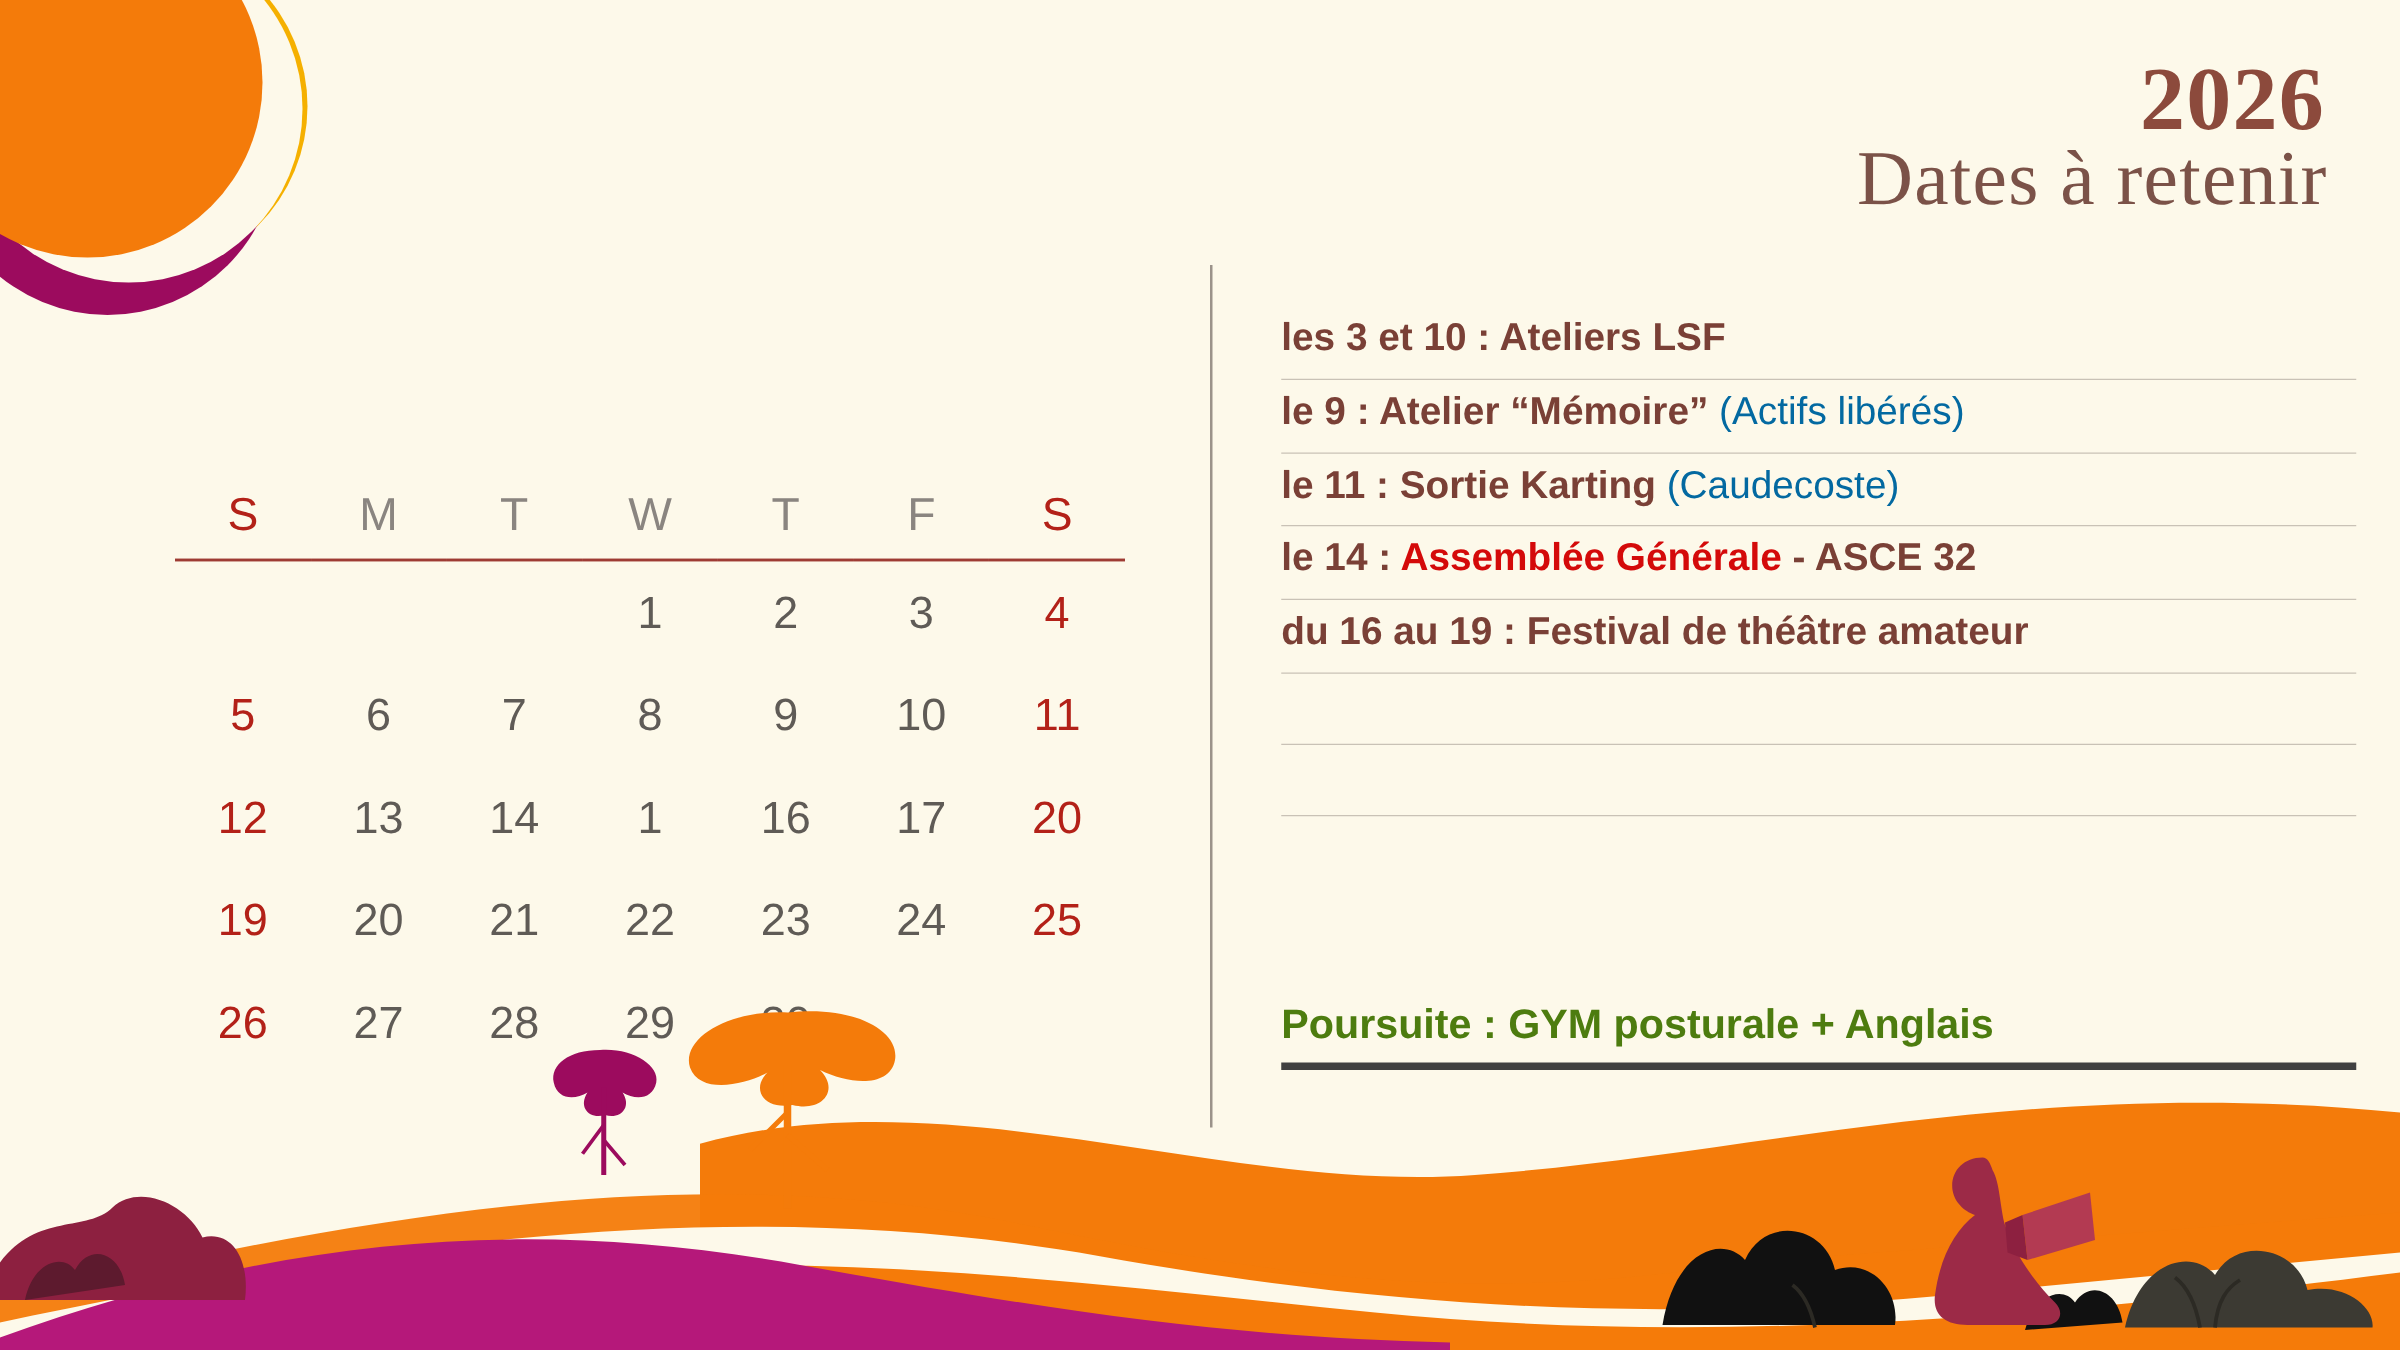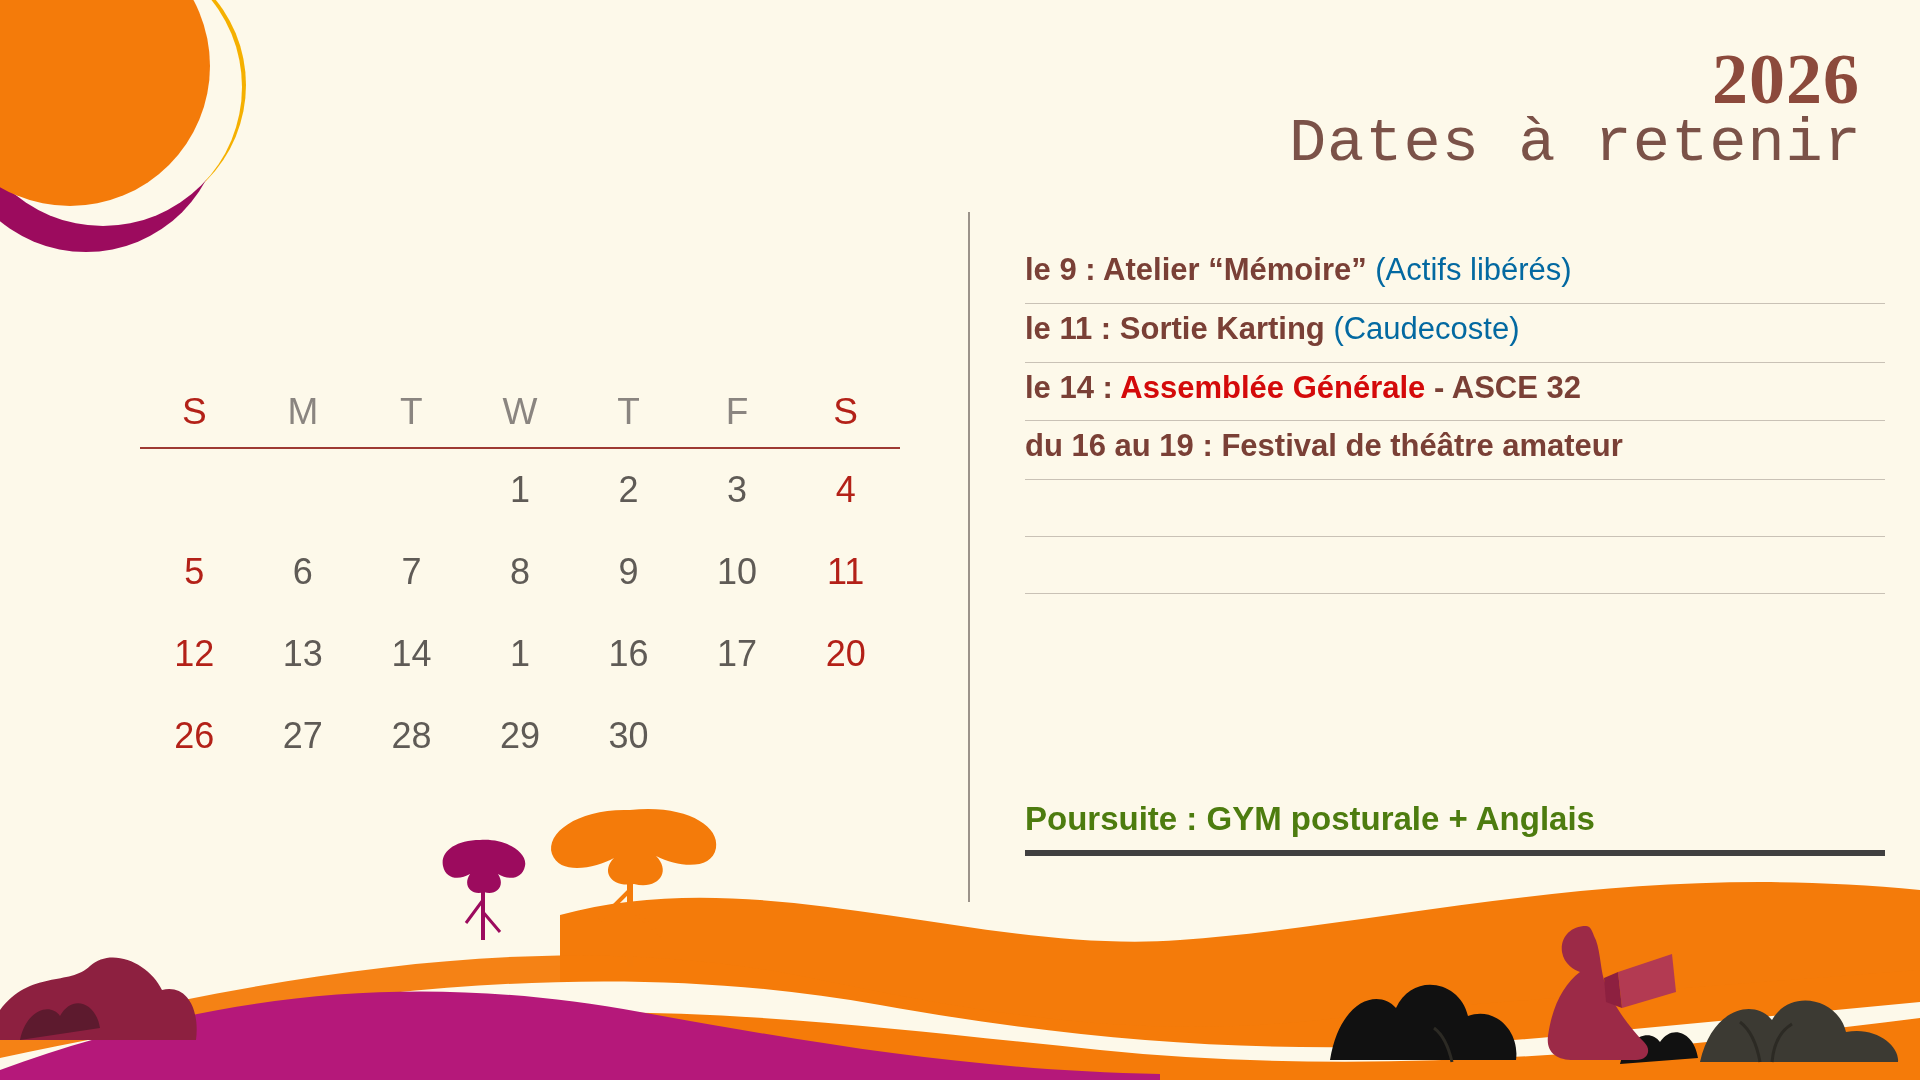--- a/index.html
+++ b/index.html
@@ -134,21 +134,21 @@
     font-family: "Liberation Serif", serif;
     font-weight: bold;
     font-size: 72px;
     color: #8c4a3c;
     letter-spacing: 1px;
   }
   .dates-head {
     position: absolute;
     right: 38px;
     top: 108px;
-    font-family: Liberation Mono, monospace;
+    font-family: Liberation Serif, serif;
     font-size: 62px;
     color: #7b5248;
     letter-spacing: 1px;
     white-space: nowrap;
     margin-left: 40px;
   }
   .events {
     position: absolute;
     left: 25px;
     top: 245px;
@@ -245,20 +245,29 @@
           <tr>
             <td class="wk">12</td>
             <td>13</td>
             <td>14</td>
             <td>1</td>
             <td>16</td>
             <td>17</td>
             <td class="wk">20</td>
           </tr>
           <tr>
+            <td class="wk">19</td>
+            <td>20</td>
+            <td>21</td>
+            <td>22</td>
+            <td>23</td>
+            <td>24</td>
+            <td class="wk">25</td>
+          </tr>
+          <tr>
             <td class="wk">26</td>
             <td>27</td>
             <td>28</td>
             <td>29</td>
             <td>30</td>
             <td></td>
             <td class="wk"></td>
           </tr>
         </tbody>
       </table>
@@ -266,20 +275,23 @@
   </div>
 
   <div class="divider"></div>
 
   <div class="right-col">
     <div class="year">2026</div>
     <div class="dates-head">Dates à retenir</div>
 
     <div class="events">
       <div class="event-row">
+        <span>les 3 et 10 : Ateliers LSF</span><span class="hl"></span><span></span><span class="light"></span>
+      </div>
+      <div class="event-row">
         <span>le 9 : Atelier “Mémoire” </span><span class="hl"></span><span></span><span class="light">(Actifs libérés)</span>
       </div>
       <div class="event-row">
         <span>le 11 : Sortie Karting </span><span class="hl"></span><span></span><span class="light">(Caudecoste)</span>
       </div>
       <div class="event-row">
         <span>le 14 : </span><span class="hl">Assemblée Générale</span><span> - ASCE 32</span><span class="light"></span>
       </div>
       <div class="event-row">
         <span>du 16 au 19 : Festival de théâtre amateur</span><span class="hl"></span><span></span><span class="light"></span>

